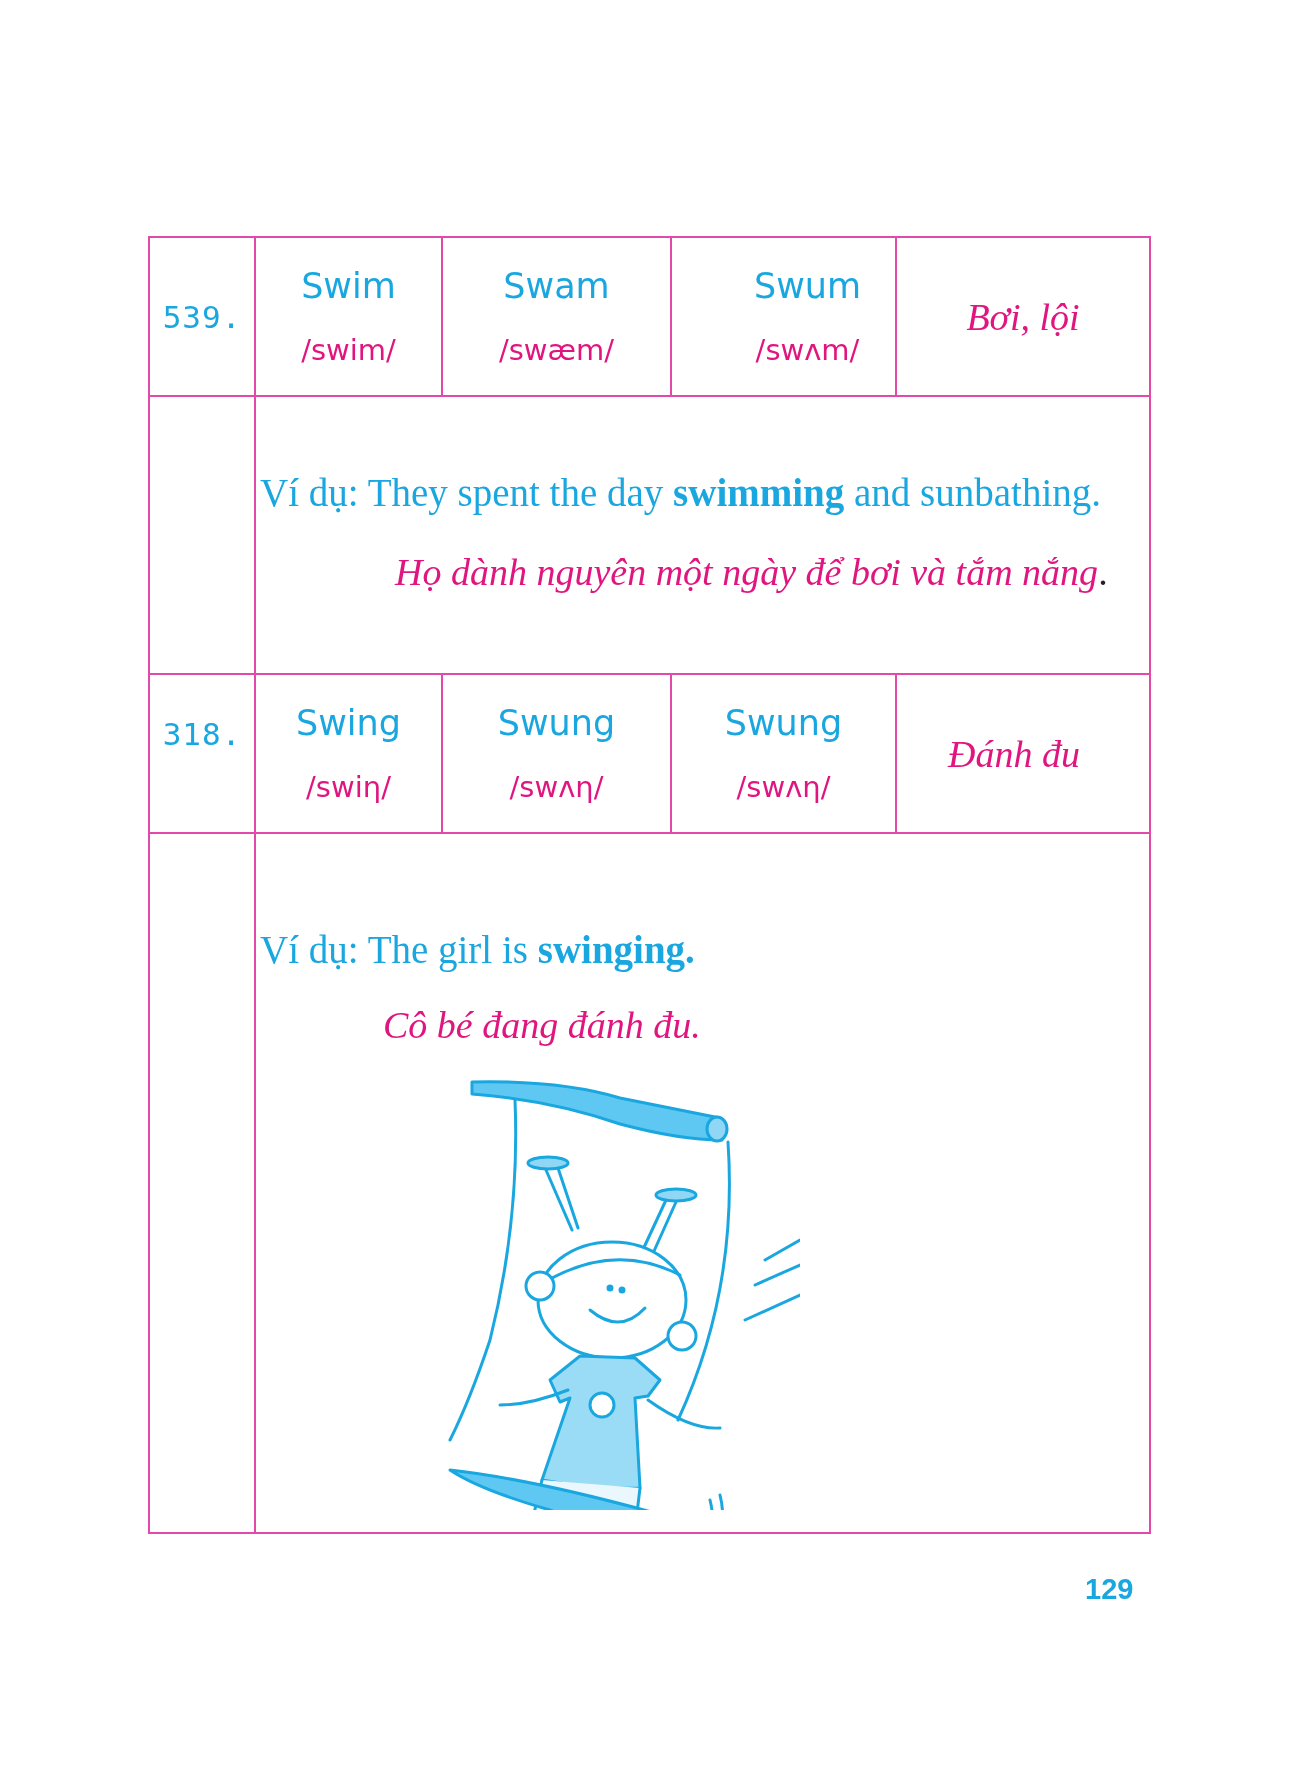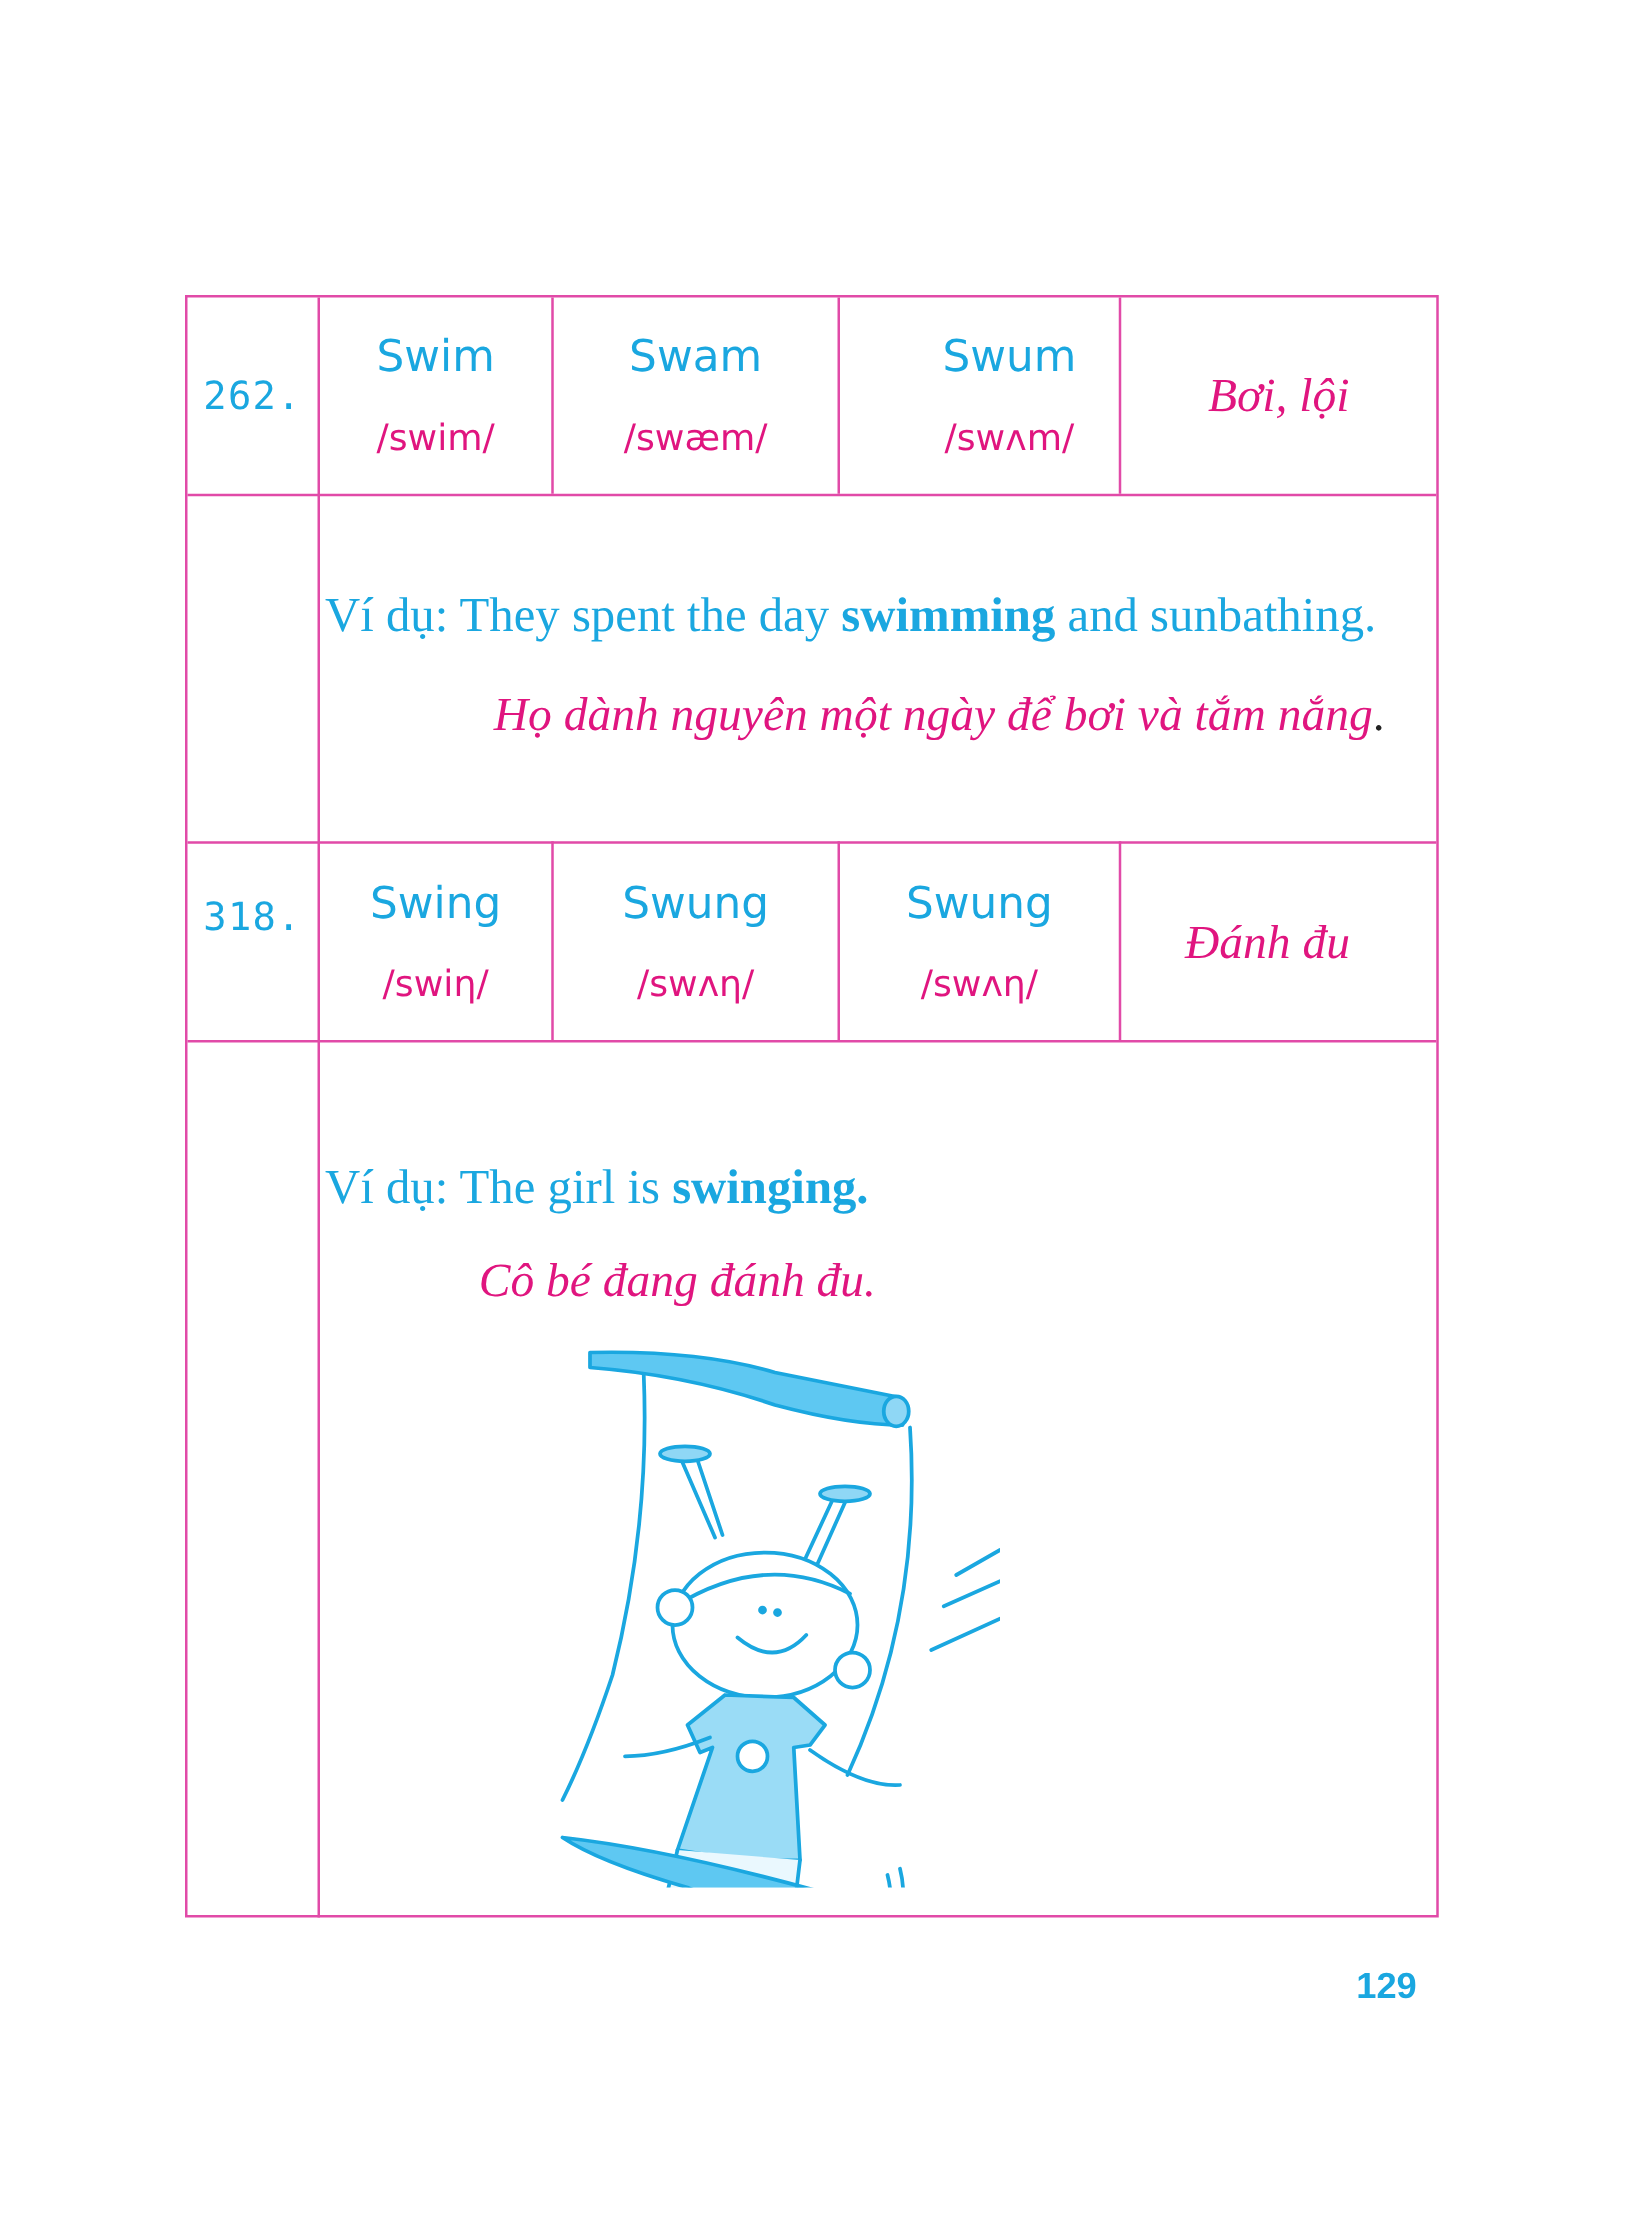--- a/index.html
+++ b/index.html
@@ -35,21 +35,21 @@
 
     <div class="vline" style="left:291px; top:0; height:157px"></div>
     <div class="vline" style="left:520px; top:0; height:157px"></div>
     <div class="vline" style="left:745px; top:0; height:157px"></div>
 
     <div class="vline" style="left:291px; top:435px; height:159px"></div>
     <div class="vline" style="left:520px; top:435px; height:159px"></div>
     <div class="vline" style="left:745px; top:435px; height:159px"></div>
 
     <div class="cell" style="left:0; top:0; width:104px; height:157px">
-      <span class="num">262.</span>
+      <span class="num">539.</span>
     </div>
     <div class="cell" style="left:293px; top:0; width:227px; height:157px">
       <span class="word">Swam</span>
       <span class="ipa">/swæm/</span>
     </div>
     <div class="cell" style="left:106px; top:0; width:185px; height:157px">
       <span class="word">Swim</span>
       <span class="ipa">/swim/</span>
     </div>
     <div class="cell" style="left:546px; top:0; width:223px; height:157px">

